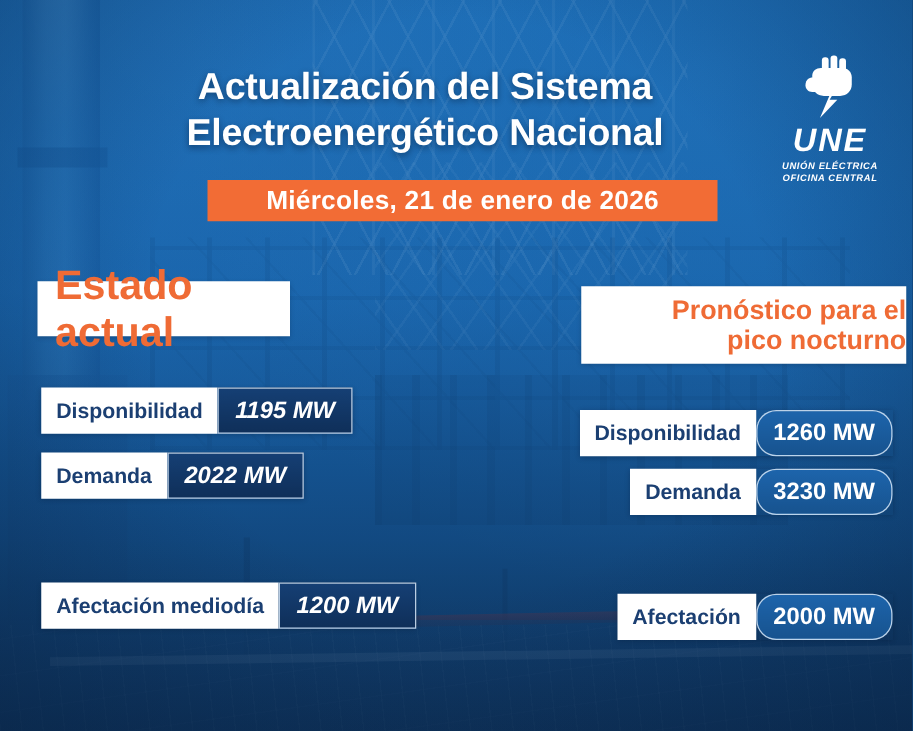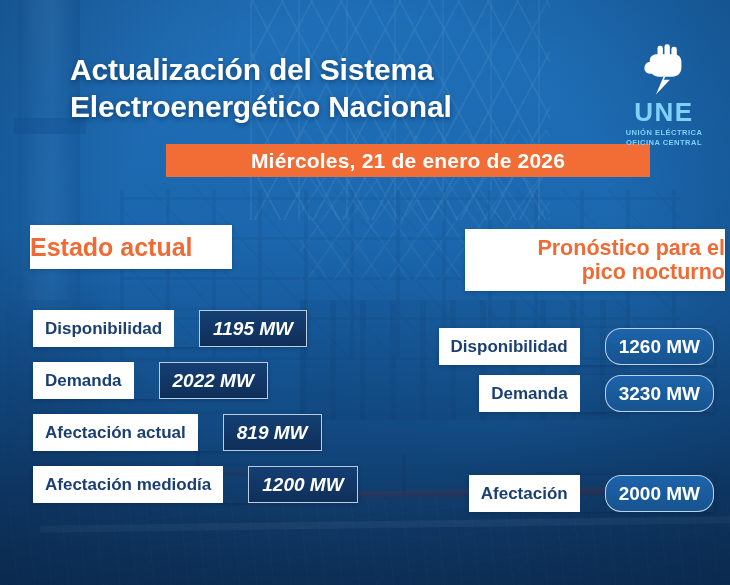--- a/index.html
+++ b/index.html
@@ -167,49 +167,50 @@
   }
 
   
   .content { position: absolute; inset: 0; }
 
   
   .title {
     position: absolute;
     left: 70px; top: 52px;
     width: 540px;
-    text-align: left;
+    text-align: center;
     color: #ffffff;
     font-size: 30px;
     font-weight: bold;
     line-height: 1.22;
     letter-spacing: -.2px;
     text-shadow: 0 2px 5px rgba(0,20,45,.45);
   }
   .date-banner {
     position: absolute;
     left: 166px; top: 144px;
-    width: 484px; height: 33px;
+    width: 408px; height: 33px;
     background: #f26c35;
     color: #ffffff;
     font-size: 21px;
     font-weight: bold;
     display: flex;
     align-items: center;
     justify-content: center;
     letter-spacing: .2px;
   }
 
   
   .logo {
     position: absolute;
     right: 18px; top: 42px;
     width: 96px;
     text-align: center;
-    color: #7dd3fc;
+    color: #ffffff;
+    font-style: italic;
   }
   .logo-mark { height: 54px; display: block; margin: 0 auto; }
   .logo-word {
     font-size: 26px;
     font-weight: bold;
     letter-spacing: 1.5px;
     line-height: 1;
     margin-top: 3px;
   }
   .logo-sub1 {
@@ -231,41 +232,41 @@
     background: #ffffff;
     color: #ef6b35;
     font-weight: bold;
     display: flex;
     align-items: center;
     box-shadow: 0 1px 4px rgba(0,20,45,.25);
   }
   .sec-head-left {
     left: 30px; top: 225px;
     width: 202px; height: 44px;
-    font-size: 25px;
+    font-size: 33px;
+    padding-left: 14px;
     box-sizing: border-box;
   }
   .sec-head-right {
     left: 465px; top: 229px;
     width: 260px; height: 62px;
     font-size: 21.5px;
     line-height: 1.12;
     text-align: right;
     justify-content: flex-end;
     box-sizing: border-box;
   }
 
   
   .row {
     position: absolute;
     display: flex;
     align-items: stretch;
     height: 37px;
     box-shadow: 0 1px 4px rgba(0,20,45,.30);
-    gap: 25px;
   }
   .row-left  { left: 33px; }
   .row-right { right: 16px; }
 
   .label {
     background: #ffffff;
     color: #1b3f72;
     font-size: 17px;
     font-weight: bold;
     display: flex;
@@ -343,24 +344,20 @@
     <div class="row row-left" style="top:310px;">
       <div class="label">Disponibilidad</div>
       <div class="value value-dark">1195 MW</div>
     </div>
 
     <div class="row row-left" style="top:362px;">
       <div class="label">Demanda</div>
       <div class="value value-dark">2022 MW</div>
     </div>
 
-    <div class="row row-left" style="top:414px;">
-      <div class="label">Afectación actual</div>
-      <div class="value value-dark">819 MW</div>
-    </div>
 
     <div class="row row-left" style="top:466px;">
       <div class="label">Afectación mediodía</div>
       <div class="value value-dark">1200 MW</div>
     </div>
 
     <div class="sec-head sec-head-right">
       <div>
         <div>Pronóstico para el</div>
         <div>pico nocturno</div>

